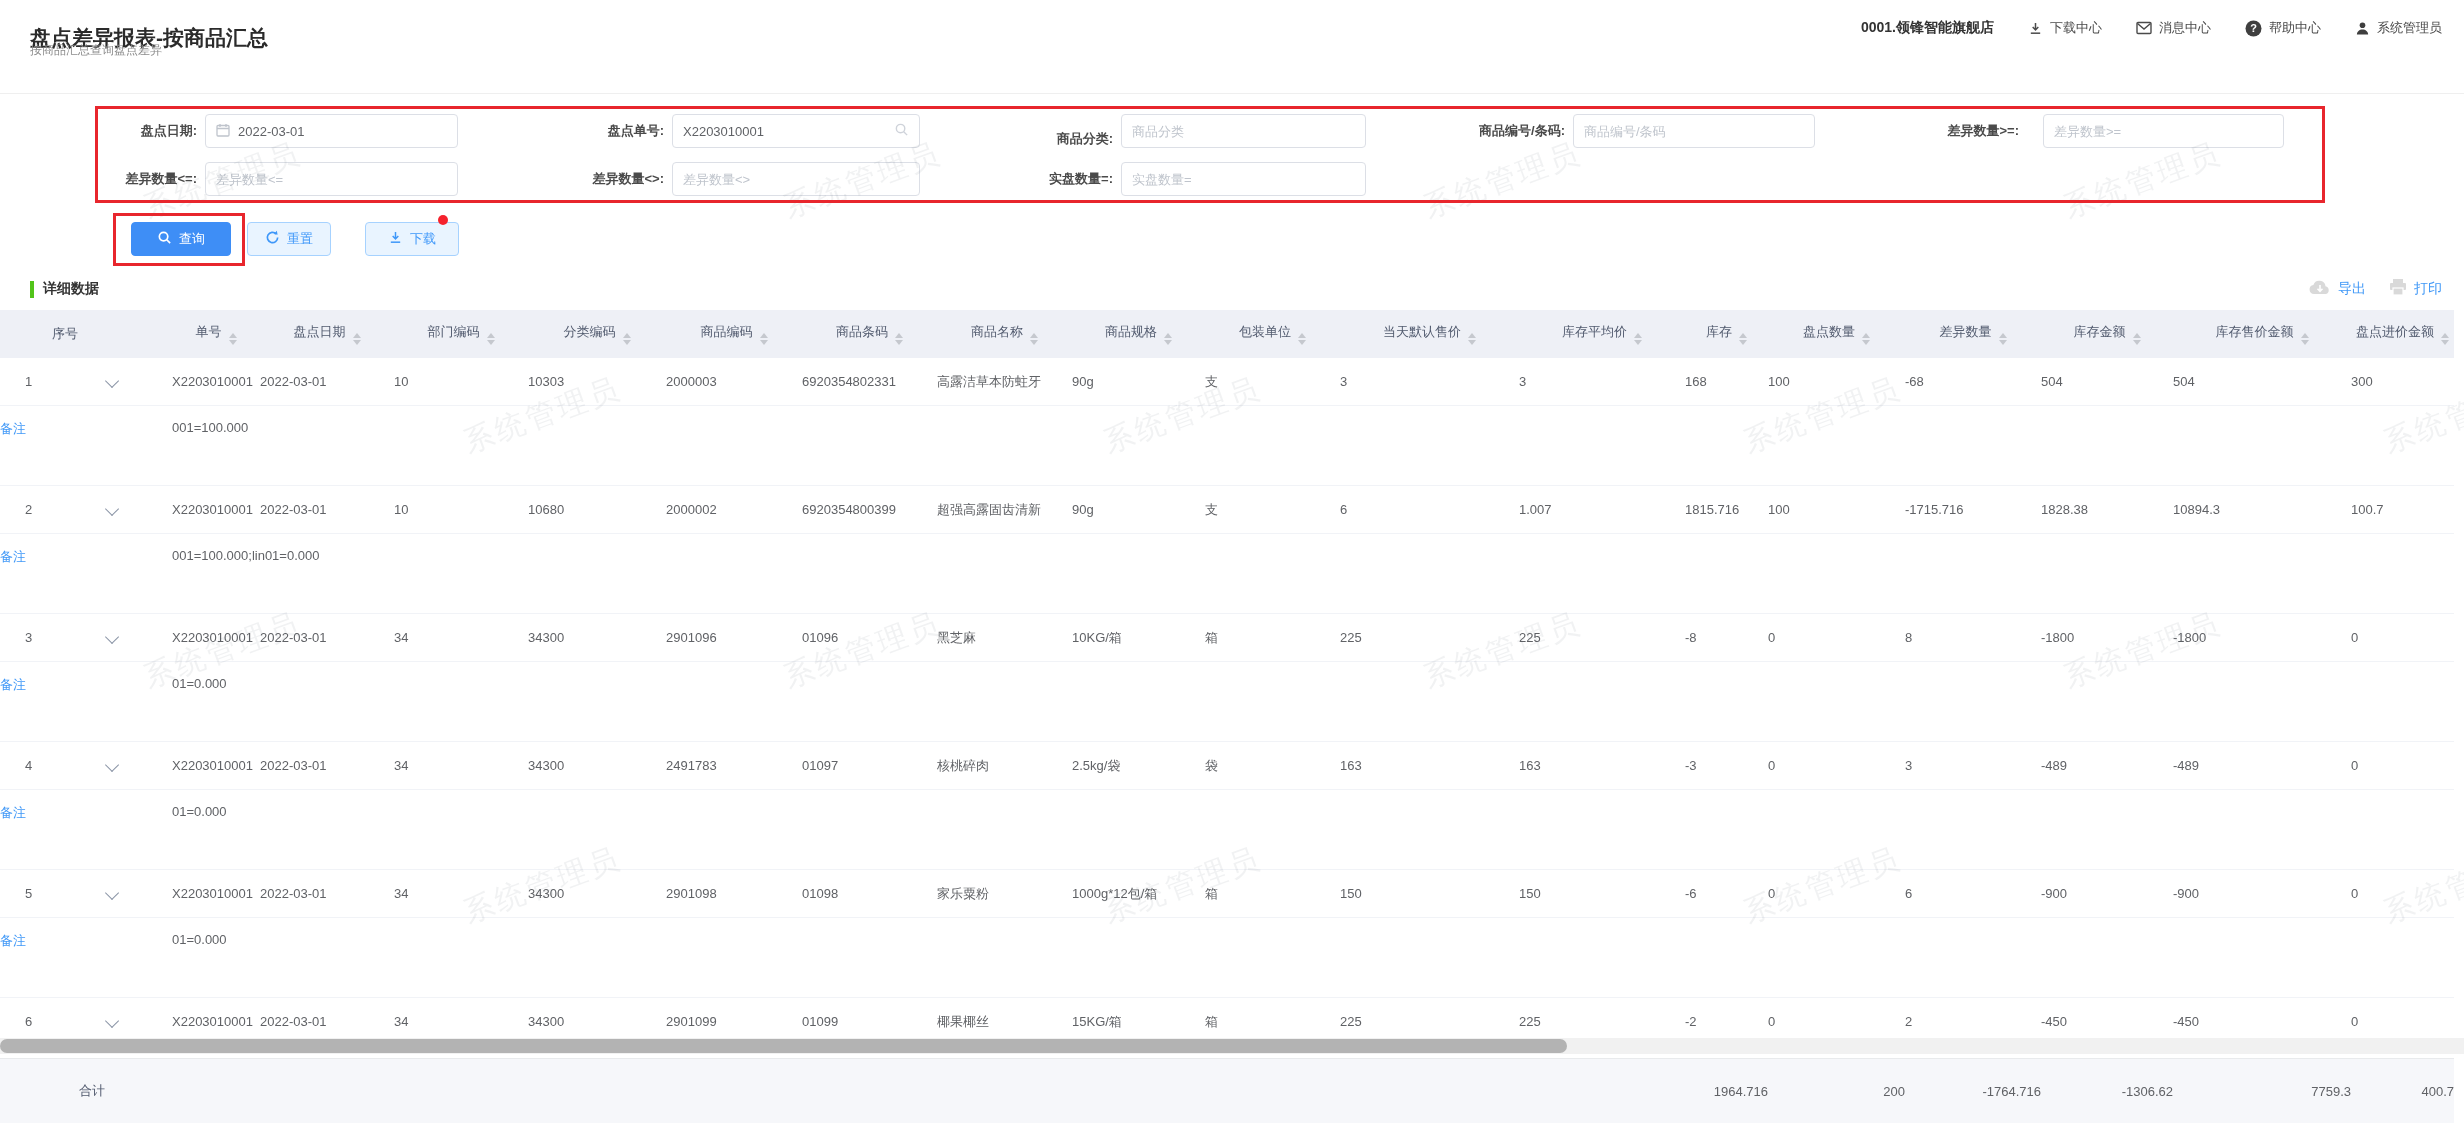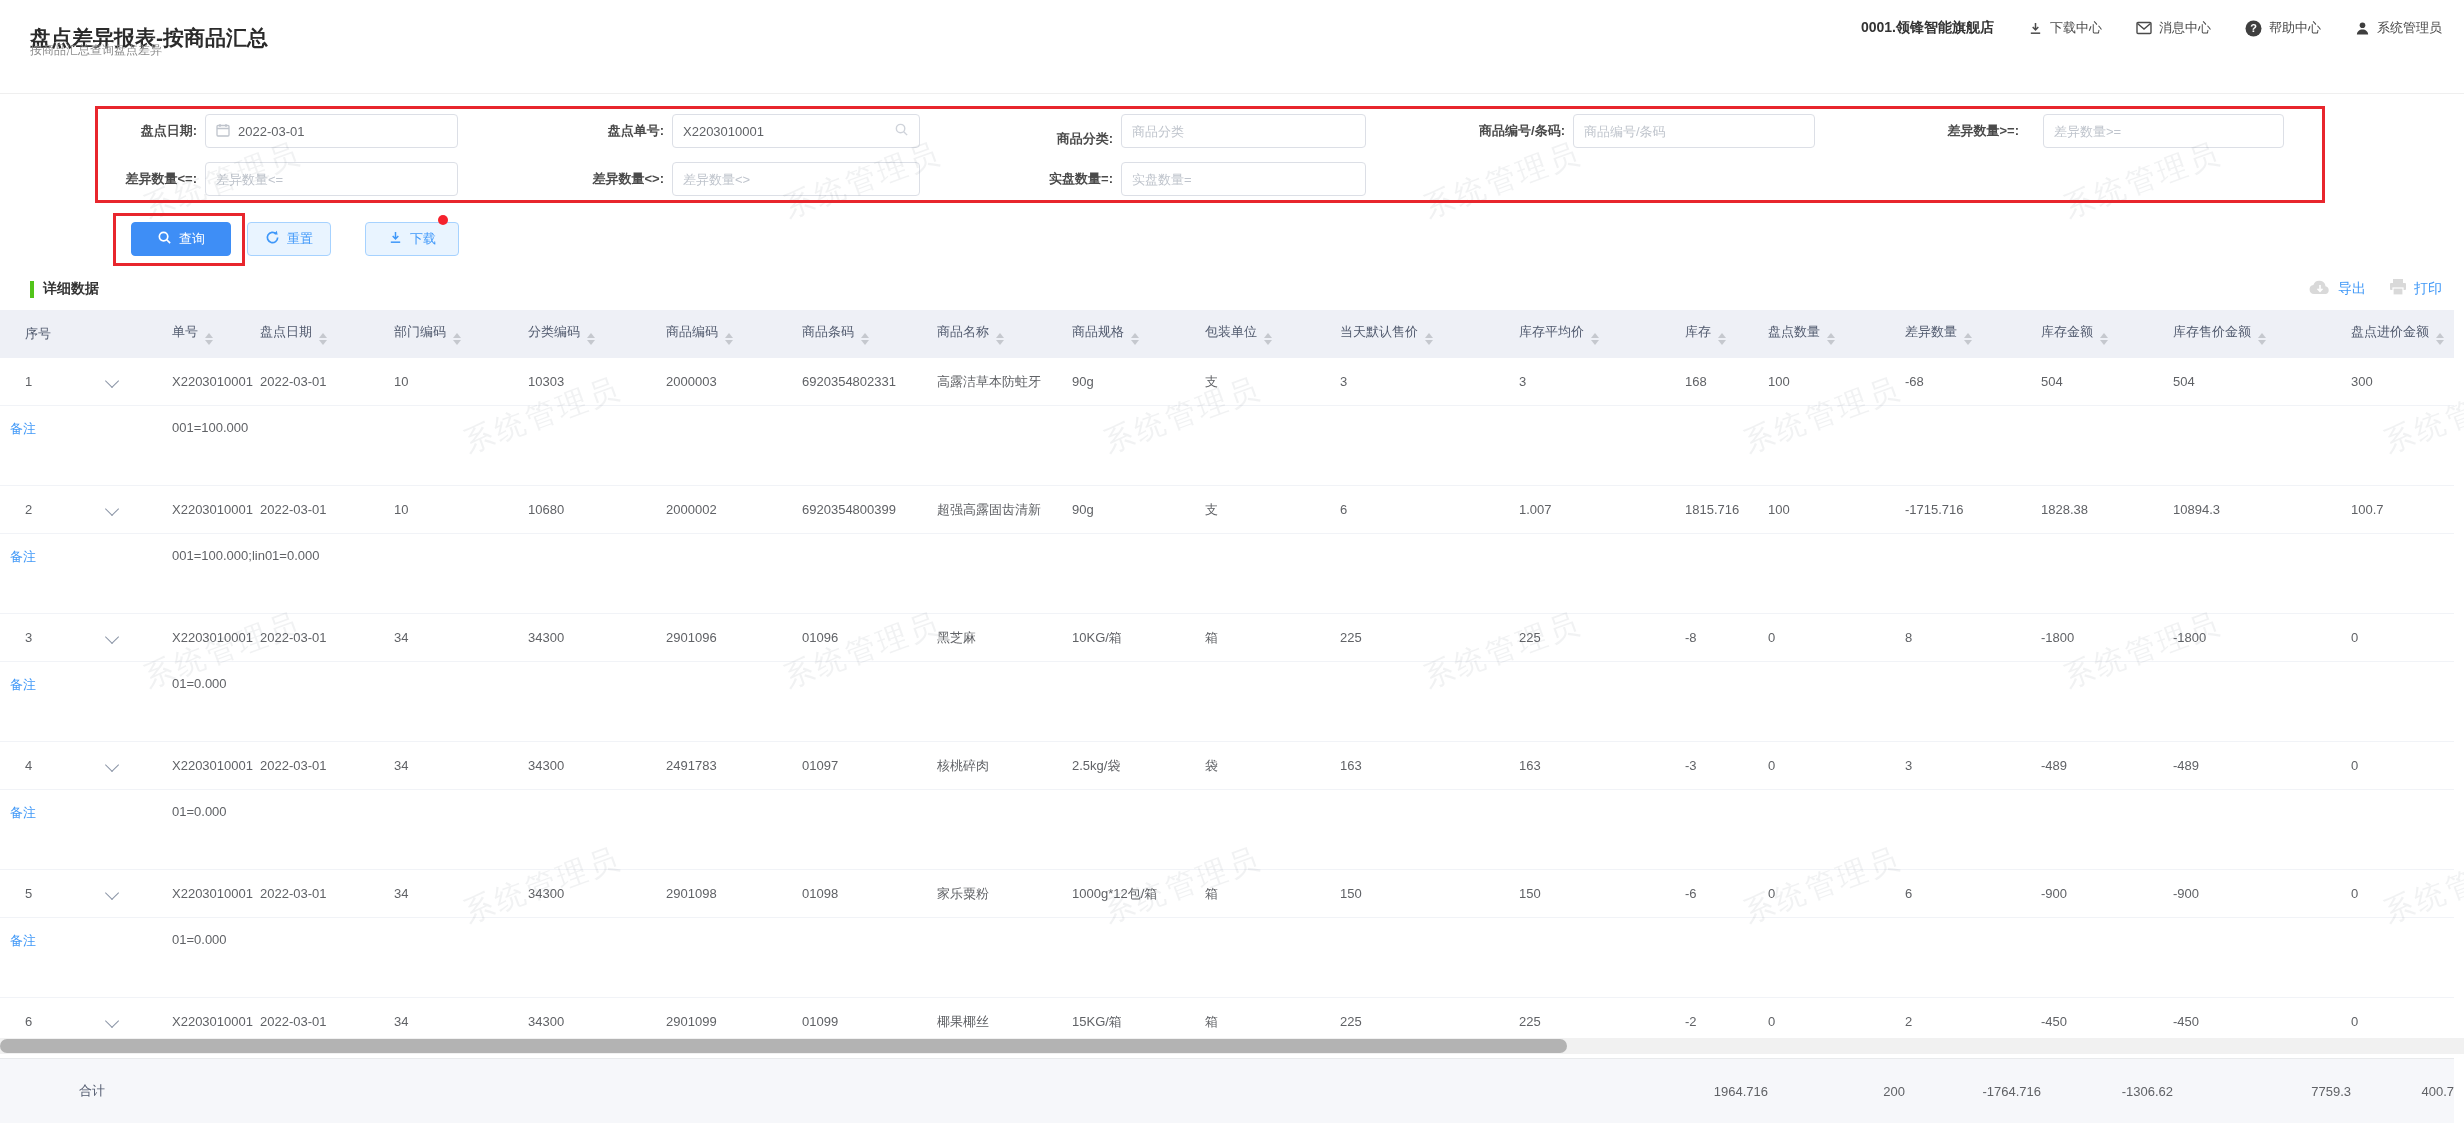--- a/index.html
+++ b/index.html
@@ -37,26 +37,26 @@
   .red-dot{position:absolute;left:438px;top:215px;width:10px;height:10px;border-radius:50%;background:#f5222d;z-index:5;}
   
   .section-head{position:absolute;left:0;top:276px;width:2464px;height:28px;}
   .accent-bar{position:absolute;left:30px;top:5px;width:4px;height:17px;background:#52c41a;}
   .section-title{position:absolute;left:43px;top:4px;font-size:14px;font-weight:bold;color:#333;}
   .tools{position:absolute;right:22px;top:2px;display:flex;align-items:center;gap:22px;}
   .tool{display:inline-flex;align-items:center;gap:6px;color:#4098f7;font-size:14px;cursor:pointer;}
   
   table{border-collapse:collapse;table-layout:fixed;}
   .data-table{position:absolute;left:0;top:310px;width:2454px;}
-  .data-table th{height:48px;background:#eef0f6;color:#515a6e;font-weight:normal;text-align:left;font-size:13px;padding:0;white-space:nowrap;overflow:hidden;}
+  .data-table th{height:48px;background:#eef0f6;color:#515a6e;font-weight:normal;text-align:center;font-size:13px;padding:0;white-space:nowrap;overflow:hidden;}
   .data-table td,.total-table td{font-size:13px;color:#606266;text-align:left;padding:0;white-space:nowrap;overflow:hidden;}
   .main-row td{height:47px;border-bottom:1px solid #f1f3f7;}
   .note-row td{height:65px;border-bottom:1px solid #f1f3f7;vertical-align:top;padding-top:14px;}
   th:first-child,.main-row td:first-child{padding-left:25px;}
-  .note-link{color:#4098f7;cursor:pointer;text-decoration:none;margin-left:10px;}
+  .note-link{color:#4098f7;cursor:pointer;text-decoration:none;}
   .note-first{padding-left:46px;}
   .sort{display:inline-flex;flex-direction:column;margin-left:7px;vertical-align:-2px;}
   .sort i{display:block;width:0;height:0;border-left:4px solid transparent;border-right:4px solid transparent;}
   .sort .su{border-bottom:5px solid #c5c8ce;margin-bottom:2px;}
   .sort .sd{border-top:5px solid #c5c8ce;}
   .chev{display:inline-block;width:9px;height:9px;border-right:1.6px solid #8a94a6;border-bottom:1.6px solid #8a94a6;transform:rotate(45deg);margin-left:2px;cursor:pointer;}
   
   .hscroll{position:absolute;left:0;top:1038px;width:2464px;height:16px;background:#f1f1f1;}
   .hthumb{position:absolute;left:0;top:1px;width:1567px;height:14px;background:#b3b3b3;border-radius:7px;cursor:grab;}
   .total-table{position:absolute;left:0;top:1058px;width:2454px;background:#f6f7fa;}

